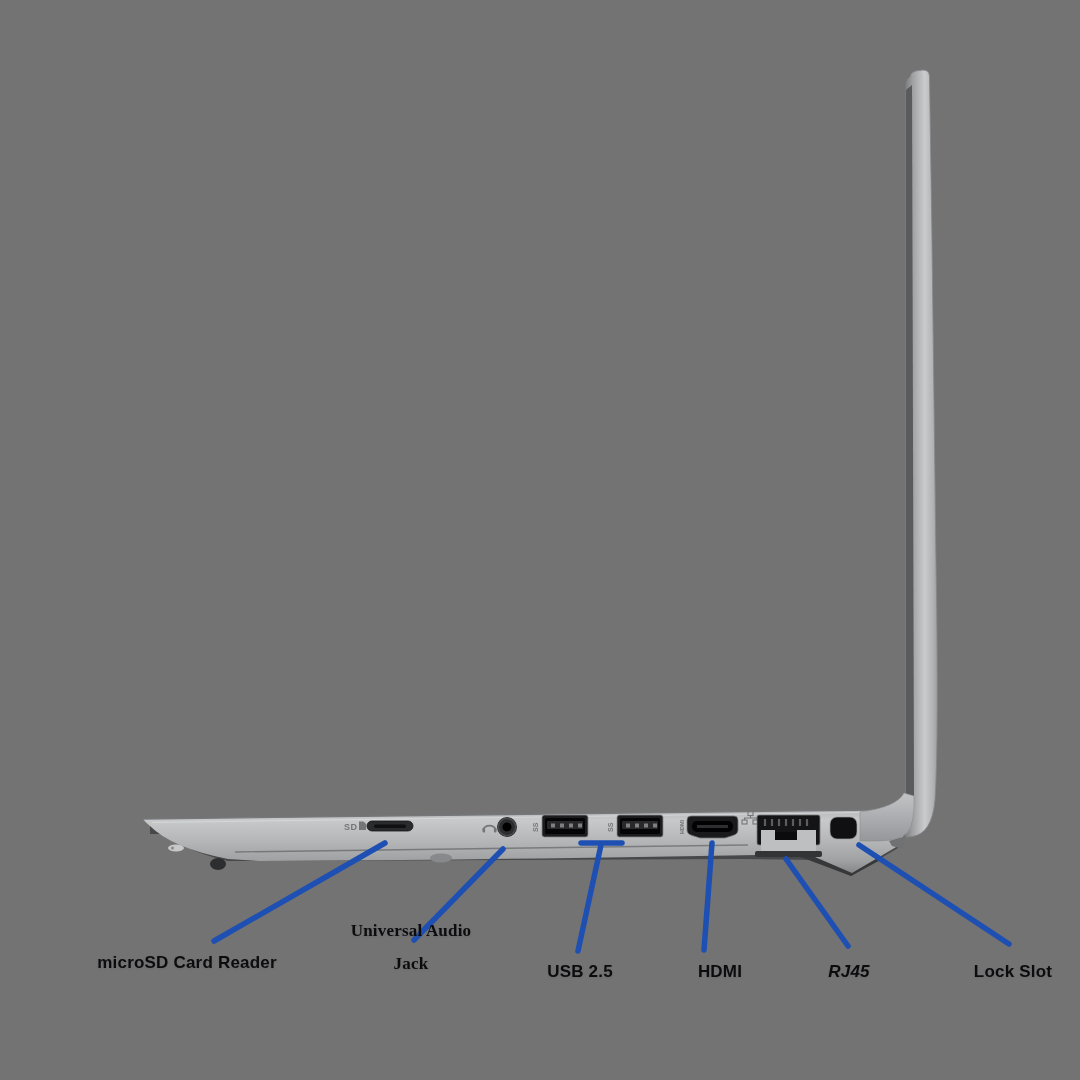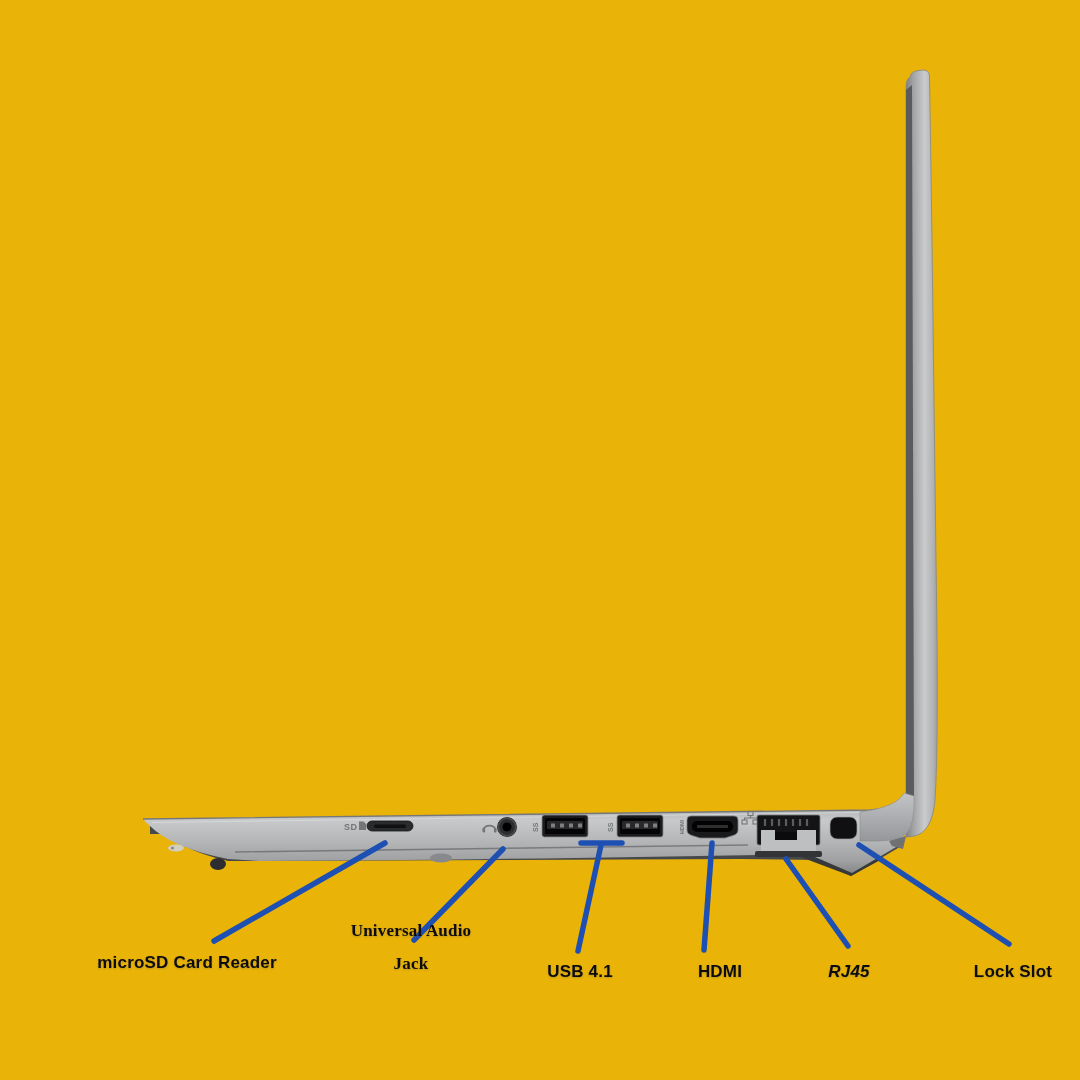--- a/index.html
+++ b/index.html
@@ -1,17 +1,17 @@
 <!DOCTYPE html>
 <html><head>
 <meta charset="utf-8">
 <style>
   html,body{margin:0;padding:0;background:#fff;}
   #canvas{
-    position:relative;width:1080px;height:1080px;background:#eab308;
+    position:relative;width:1080px;height:1080px;background:#737373;
     font-family:"Liberation Sans",sans-serif;overflow:hidden;
   }
   #laptop-svg{position:absolute;left:0;top:0;}
   .callout-label{
     position:absolute;text-align:center;font-weight:bold;font-size:17px;
     line-height:33px;color:#0c0c0e;letter-spacing:.2px;
     text-shadow:0 1px 2px rgba(90,90,90,.30);
   }
   .port-marking{font-family:"Liberation Sans",sans-serif;font-weight:bold;fill:#737577;}
 </style>
@@ -130,17 +130,17 @@
       <line x1="581" y1="843" x2="622" y2="843"></line>
       <line x1="601" y1="845" x2="578" y2="951"></line>
       <line x1="712" y1="843" x2="704" y2="950"></line>
       <line x1="786" y1="859" x2="848" y2="946"></line>
       <line x1="859" y1="845" x2="1009" y2="944"></line>
     </g>
   </svg>
 
   <div class="callout-label" style="left:92px;  top:946px; width:190px;">microSD Card Reader</div>
   <div class="callout-label" style="left:336px; top:914px; width:150px;font-family:Liberation Serif, serif;">Universal Audio Jack</div>
-  <div class="callout-label" style="left:490px; top:955px; width:180px;">USB 4.1</div>
+  <div class="callout-label" style="left:490px; top:955px; width:180px;">USB 2.5</div>
   <div class="callout-label" style="left:640px; top:955px; width:160px;">HDMI</div>
   <div class="callout-label" style="left:779px; top:955px; width:140px;font-style:italic;">RJ45</div>
   <div class="callout-label" style="left:923px; top:955px; width:180px;">Lock Slot</div>
 </div>
 
 </body></html>

